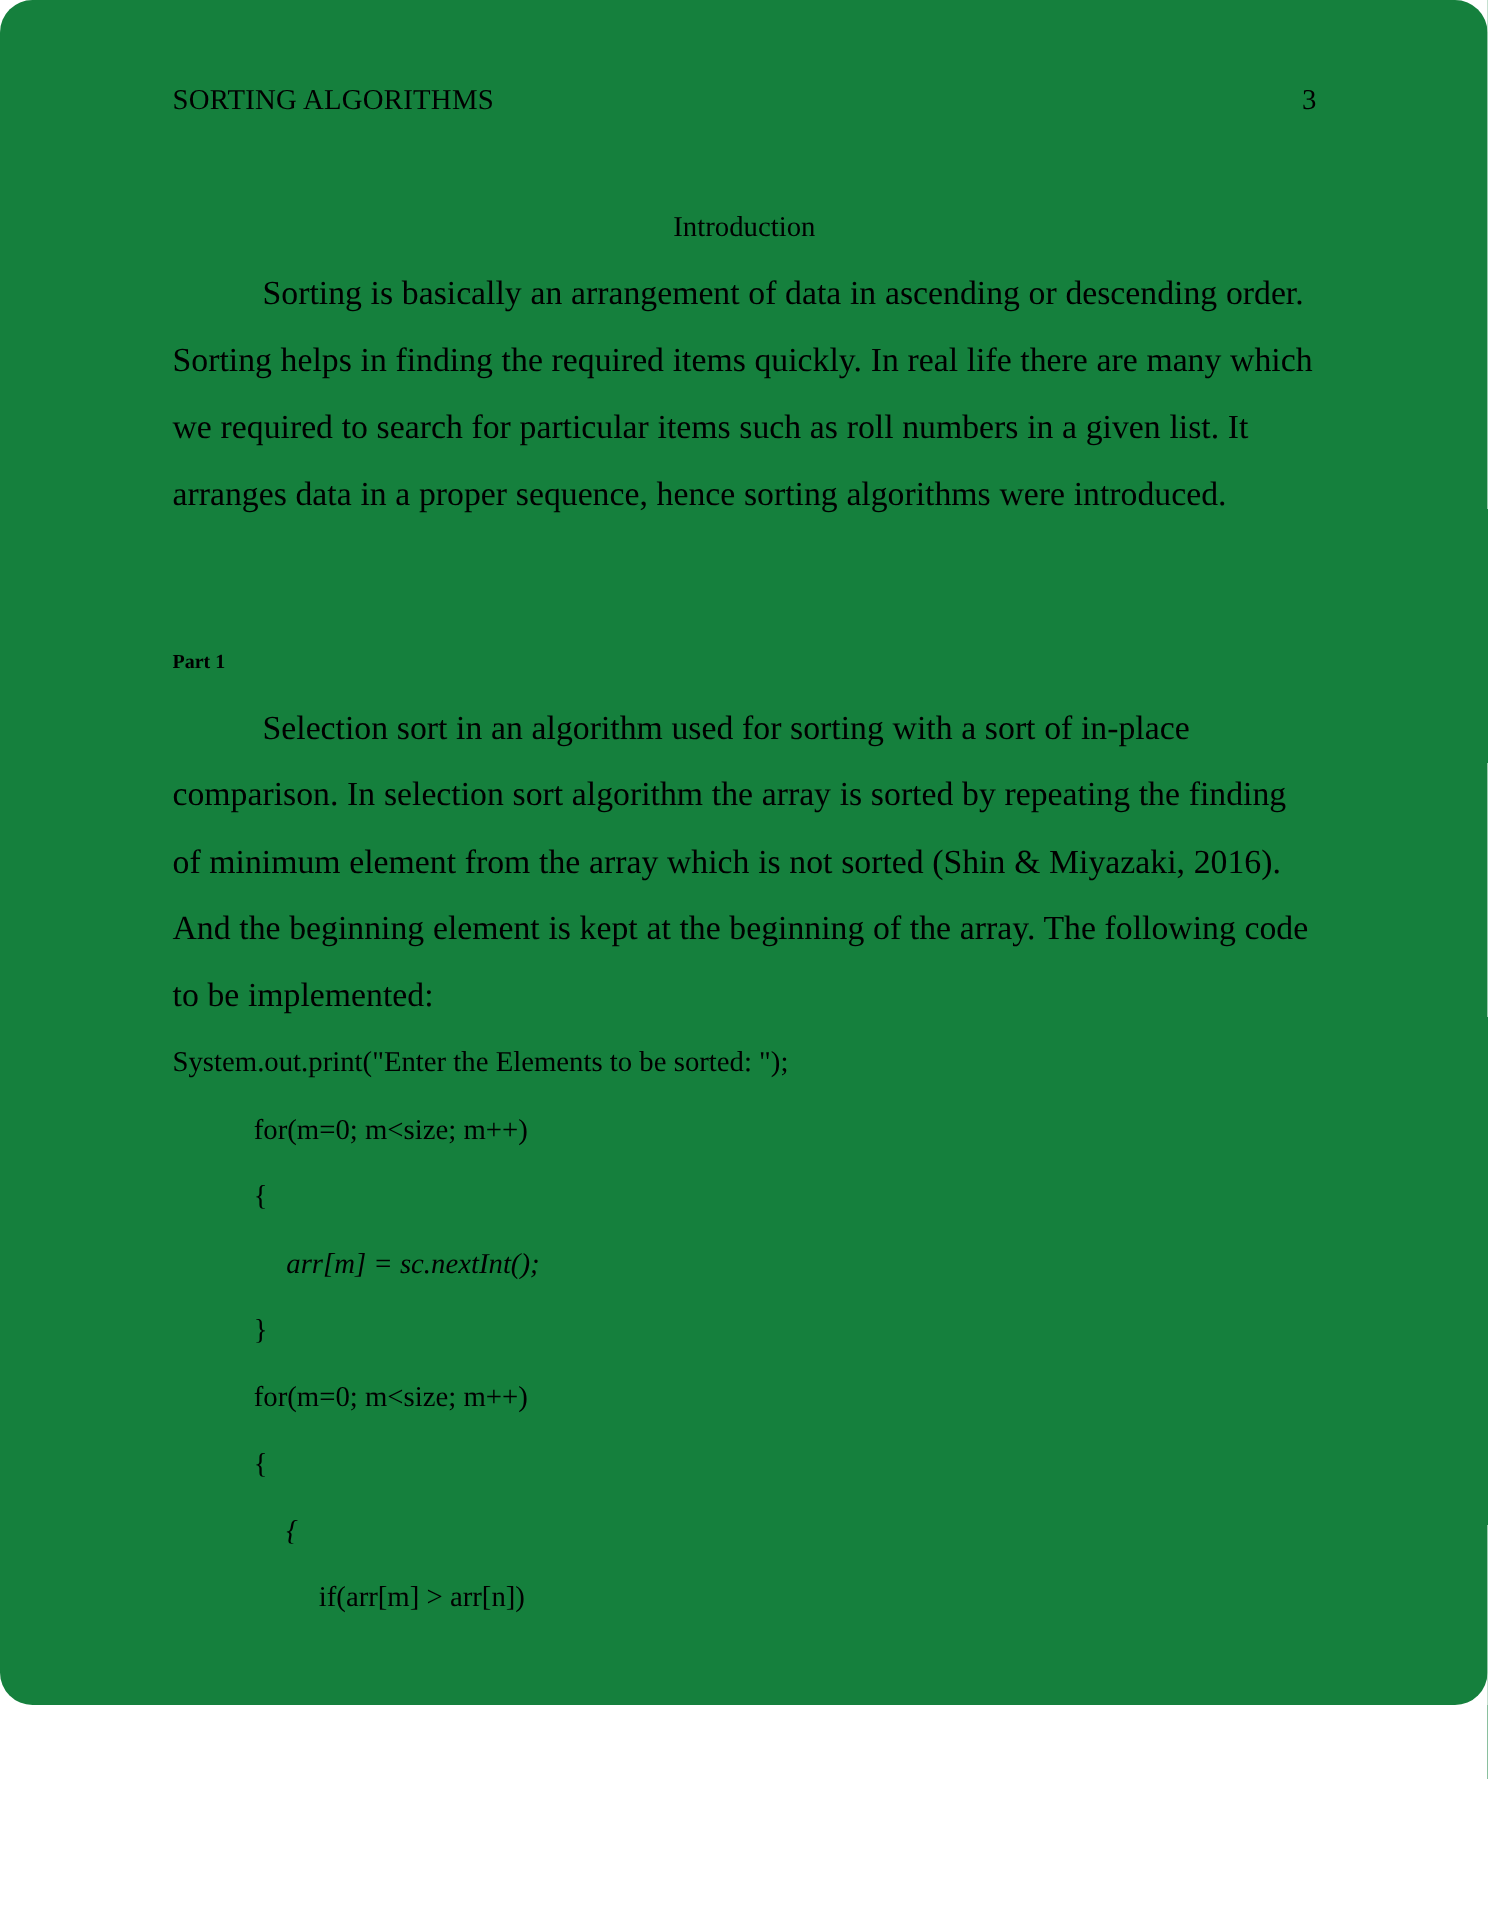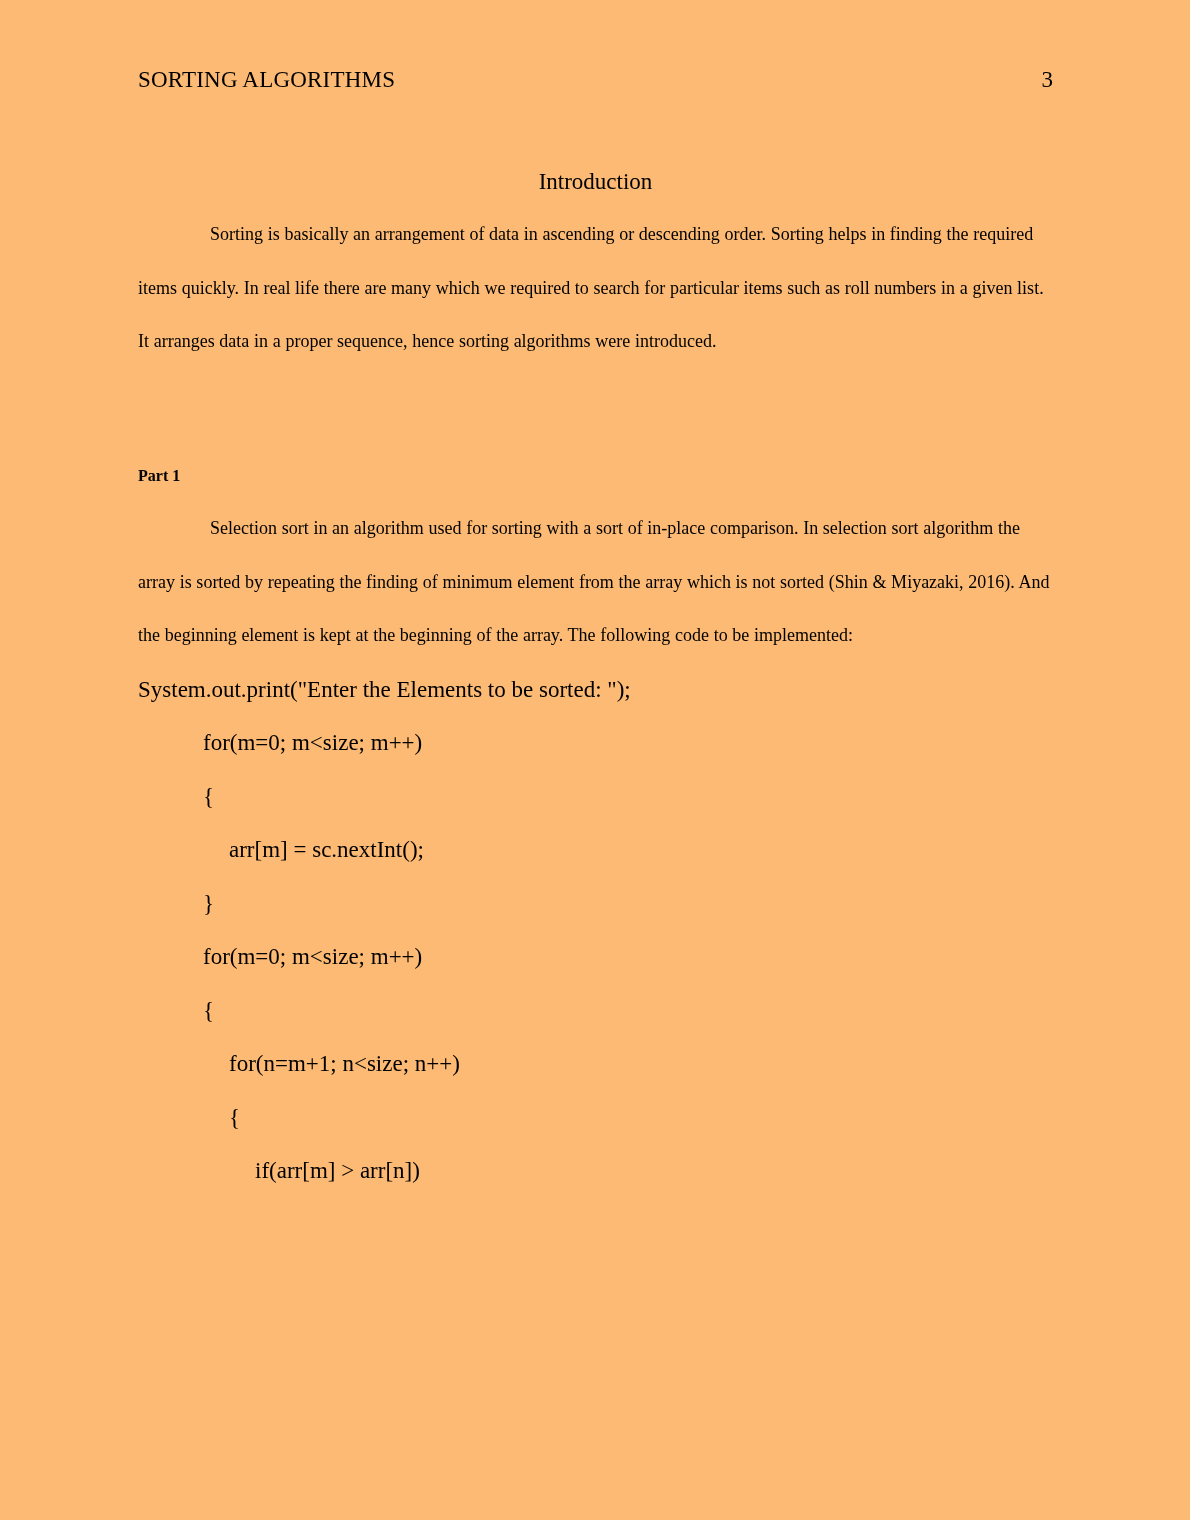--- a/index.html
+++ b/index.html
@@ -7,24 +7,25 @@
     padding: 0;
     background: #ffffff;
   }
   body {
     font-family: "Liberation Serif", "DejaVu Serif", serif;
     color: #000000;
   }
   .page {
     position: relative;
     width: 1190px;
-    height: 1520px;
-    background: #fdba74;
+    height: 1364px;
+    background: #15803d;
     overflow: hidden;
     box-sizing: border-box;
+    border-radius: 26px;
   }
   
   .running-header {
     position: absolute;
     left: 138px;
     top: 66px;
     width: 915px;
     display: flex;
     justify-content: space-between;
     align-items: baseline;
@@ -57,21 +58,21 @@
   }
   h2.heading-left {
     font-size: 16px;
     font-weight: bold;
     text-align: left;
     margin: 0;
     line-height: 53px;
     height: 53px;
   }
   p.body-para {
-    font-size: 18px;
+    font-size: 27px;
     margin: 0;
     line-height: 53.5px;
     text-indent: 72px;
     text-align: left;
     word-spacing: 0.2px;
   }
   .spacer-line {
     height: 53.5px;
   }
   .spacer-half {
@@ -81,21 +82,21 @@
   .code-listing {
     font-size: 23px;
     line-height: 53.5px;
   }
   .code-line {
     white-space: pre;
     margin: 0;
   }
   .indent-0 { padding-left: 0px; }
   .indent-1 { padding-left: 65px; }
-  .indent-2 { padding-left: 91px; }
+  .indent-2 { padding-left: 91px; font-style: italic; }
   .indent-3 { padding-left: 117px; }
 </style>
 </head>
 <body>
 
 <div class="page">
 
   <div class="running-header">
     <span class="title-text">SORTING ALGORITHMS</span>
     <span class="page-number">3</span>
@@ -116,20 +117,19 @@
     <p class="body-para">Selection sort in an algorithm used for sorting with a sort of in-place comparison. In selection sort algorithm the array is sorted by repeating the finding of minimum element from the array which is not sorted (Shin &amp; Miyazaki, 2016). And the beginning element is kept at the beginning of the array. The following code to be implemented:</p>
 
     <div class="code-listing">
         <div class="code-line indent-0">System.out.print("Enter the Elements to be sorted: ");</div>
         <div class="code-line indent-1">for(m=0; m&lt;size; m++)</div>
         <div class="code-line indent-1">{</div>
         <div class="code-line indent-2">arr[m] = sc.nextInt();</div>
         <div class="code-line indent-1">}</div>
         <div class="code-line indent-1">for(m=0; m&lt;size; m++)</div>
         <div class="code-line indent-1">{</div>
-        <div class="code-line indent-2">for(n=m+1; n&lt;size; n++)</div>
         <div class="code-line indent-2">{</div>
         <div class="code-line indent-3">if(arr[m] &gt; arr[n])</div>
       </div>
 
   </div>
 
 </div>
 
 </body></html>

